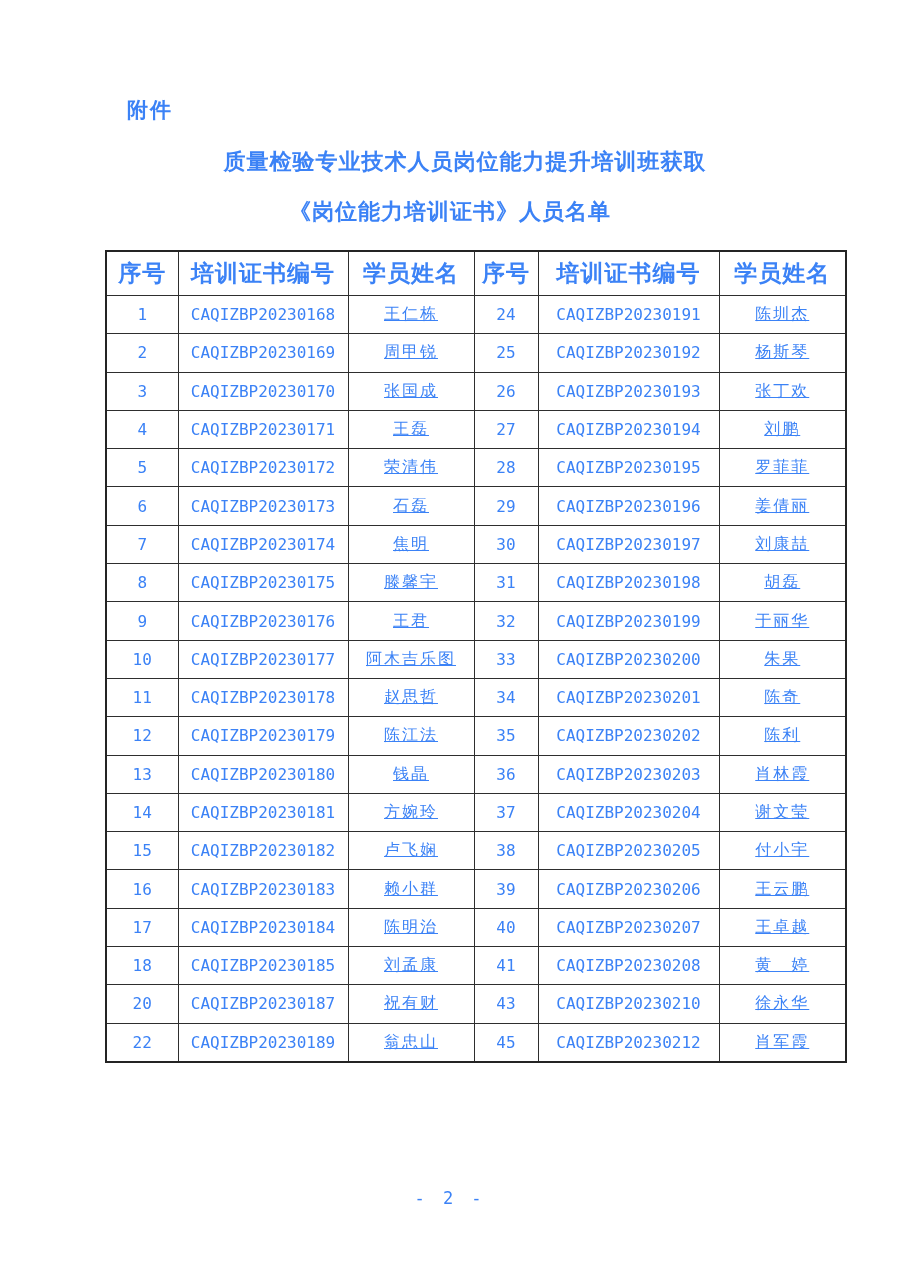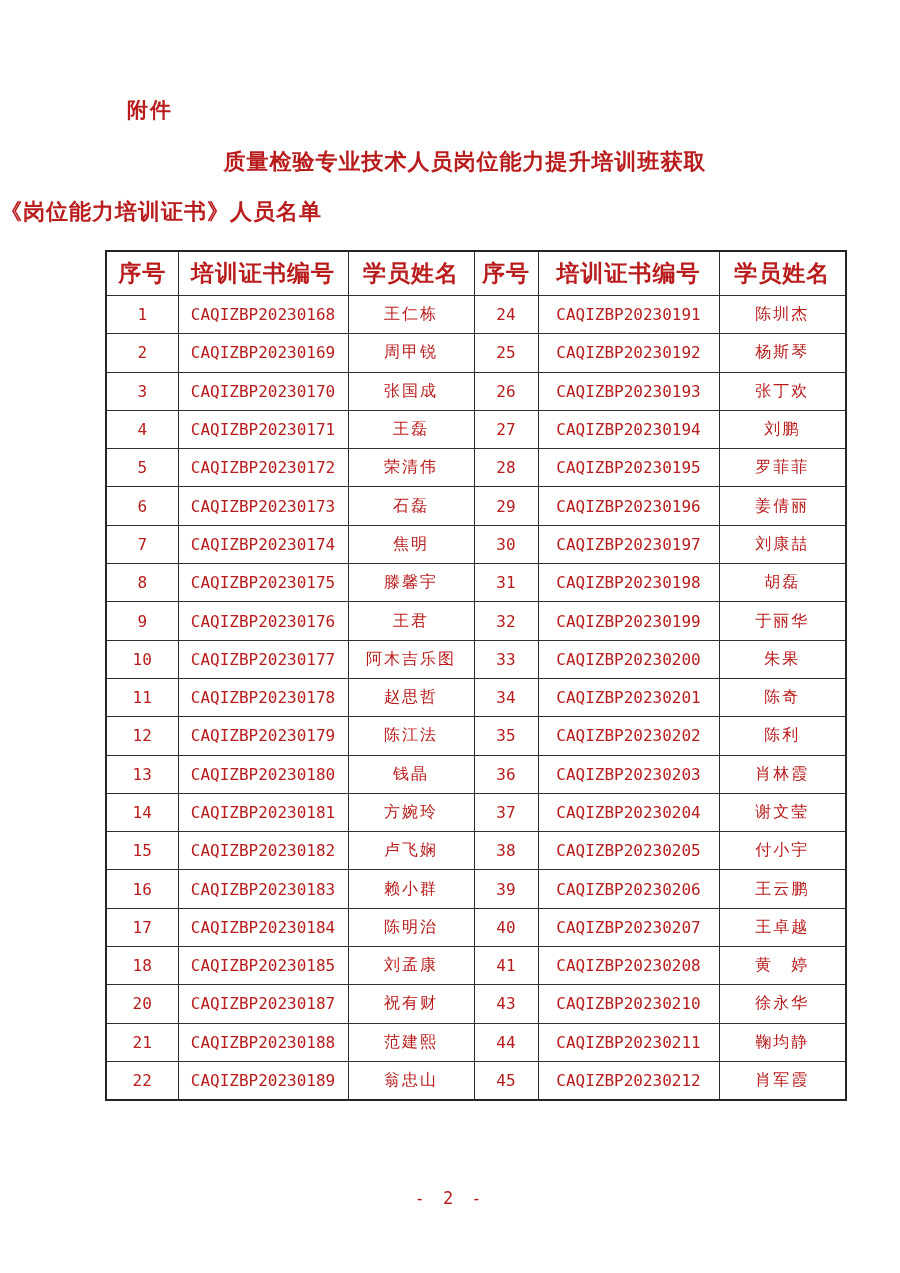--- a/index.html
+++ b/index.html
@@ -5,21 +5,21 @@
   html, body {
     margin: 0;
     padding: 0;
     background: #ffffff;
   }
   .page {
     position: relative;
     width: 900px;
     height: 1273px;
     background: #ffffff;
-    color: #b91c1c;
+    color: #3b82f6;
     font-family: "Liberation Serif", serif;
     overflow: hidden;
   }
   .attachment {
     position: absolute;
     left: 127px;
     top: 96px;
     font-size: 21px;
     font-weight: bold;
     letter-spacing: 2px;
@@ -33,20 +33,21 @@
     font-size: 22px;
     font-weight: bold;
     letter-spacing: 1px;
     padding-left: 15px;
   }
   .doc-title-2 {
     position: absolute;
     top: 197px;
     left: 0;
     width: 100%;
+    text-align: center;
     font-size: 22px;
     font-weight: bold;
     letter-spacing: 1px;
   }
   table.roster {
     position: absolute;
     left: 105px;
     top: 250px;
     width: 740px;
     border-collapse: collapse;
@@ -75,20 +76,21 @@
   td.num, td.cert {
     font-family: "DejaVu Sans Mono", monospace;
     font-size: 15px;
   }
   td.cert {
     letter-spacing: 0px;
   }
   td.name {
     letter-spacing: 2px;
     font-size: 16px;
+    text-decoration: underline;
   }
   .page-number {
     position: absolute;
     top: 1188px;
     left: 0;
     width: 100%;
     text-align: center;
     font-size: 17px;
     letter-spacing: 4px;
     font-family: "DejaVu Sans Mono", monospace;
@@ -271,28 +273,20 @@
         </tr>
         <tr>
           <td class="num">20</td>
           <td class="cert">CAQIZBP20230187</td>
           <td class="name">祝有财</td>
           <td class="num">43</td>
           <td class="cert">CAQIZBP20230210</td>
           <td class="name">徐永华</td>
         </tr>
         <tr>
-          <td class="num">21</td>
-          <td class="cert">CAQIZBP20230188</td>
-          <td class="name">范建熙</td>
-          <td class="num">44</td>
-          <td class="cert">CAQIZBP20230211</td>
-          <td class="name">鞠均静</td>
-        </tr>
-        <tr>
           <td class="num">22</td>
           <td class="cert">CAQIZBP20230189</td>
           <td class="name">翁忠山</td>
           <td class="num">45</td>
           <td class="cert">CAQIZBP20230212</td>
           <td class="name">肖军霞</td>
         </tr>
       </tbody>
   </table>
 

